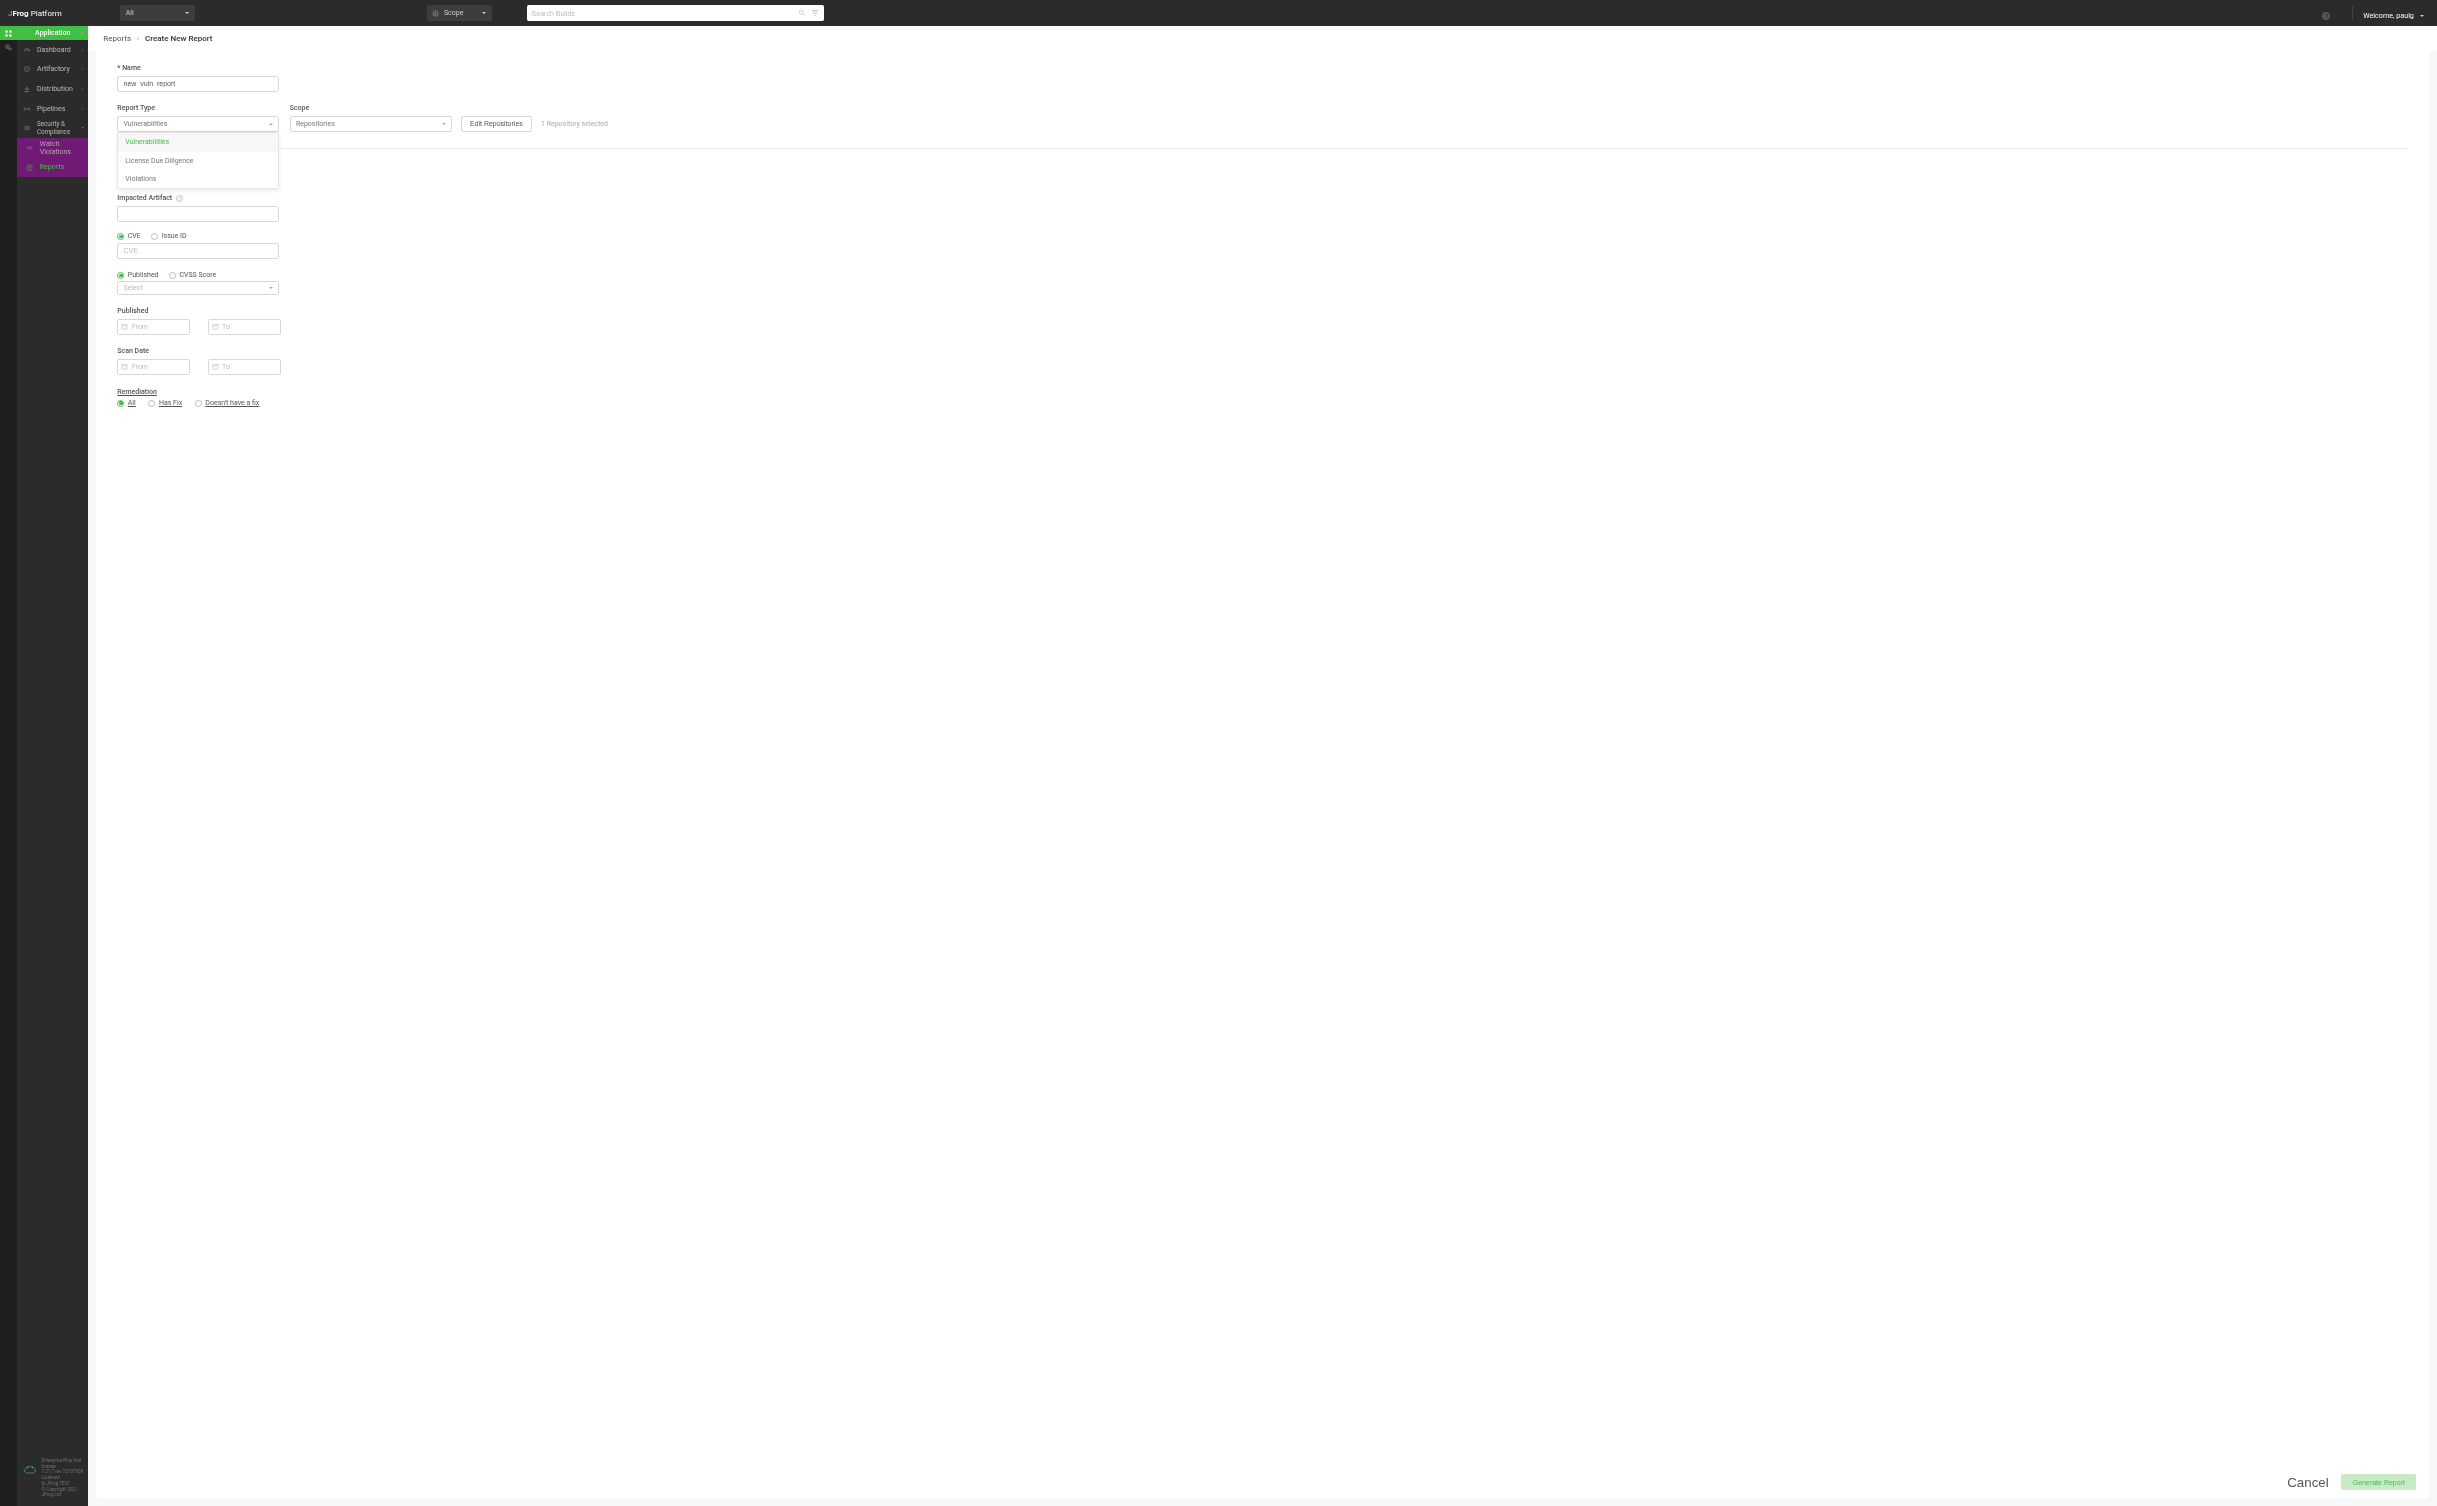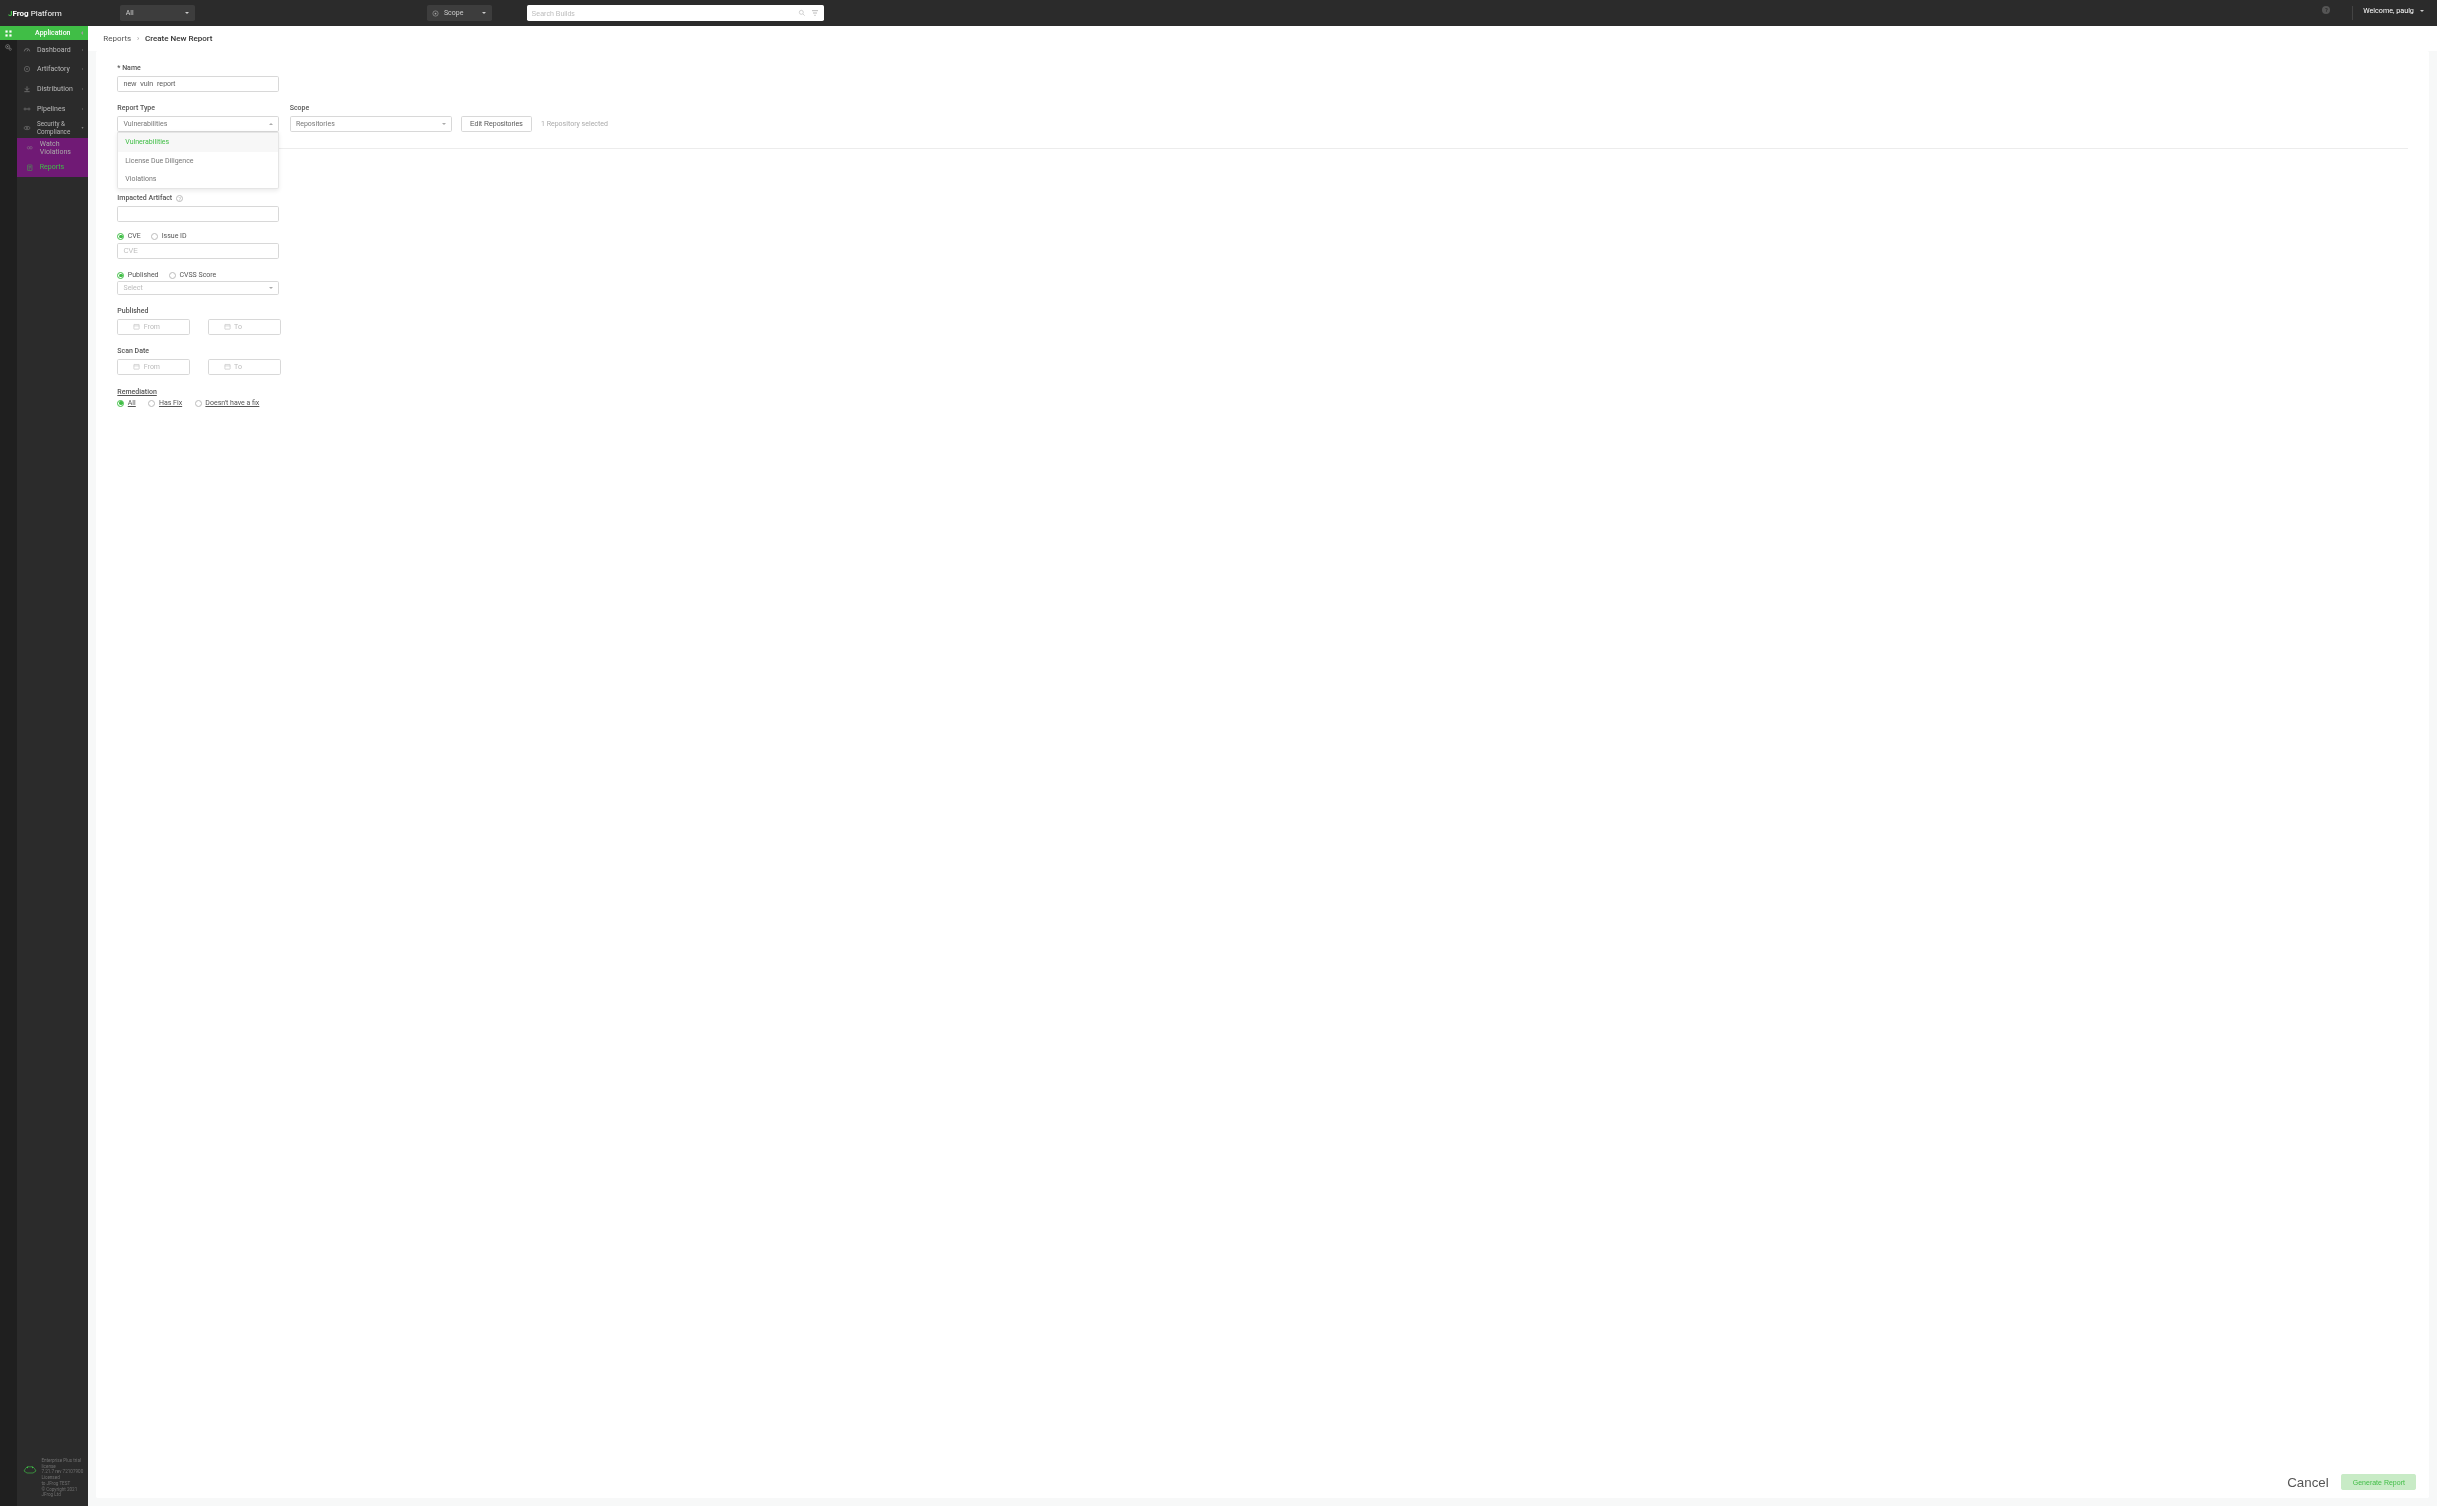--- a/index.html
+++ b/index.html
@@ -15,21 +15,21 @@
     .header-dd { background: #3d3d3d; height: 16px; border-radius: 1.7px; display: flex; align-items: center; padding: 0 5.8px; margin-right: 3.5px; cursor: pointer; }
     .header-dd.all { width: 75px; }
     .header-dd.builds { width: 65px; }
     .header-dd .dd-label { flex: 1; color: #ccc; font-size: 7px; }
     .dd-caret { width: 0; height: 0; border-left: 2.3px solid transparent; border-right: 2.3px solid transparent; border-top: 2.3px solid #ccc; }
     .search-box { flex: 0 0 auto; width: 297px; height: 16px; background: #fff; border-radius: 1.7px; display: flex; align-items: center; padding: 0 4.6px; }
     .search-input-h { flex: 1; border: none; outline: none; font-size: 7px; color: #333; }
     .search-input-h::placeholder { color: #bbb; }
     .search-icon-h { width: 8px; height: 8px; color: #bbb; margin-left: 3.5px; }
     .filter-icon-h { width: 8px; height: 8px; color: #999; margin-left: 5.8px; }
-    .header-right { margin-left: auto; display: flex; align-items: flex-start; padding-right: 12.7px; }
+    .header-right { margin-left: auto; display: flex; align-items: flex-end; padding-right: 12.7px; }
     .help-circle { width:8px; height:8px; border-radius:50%; background:#555; display:flex; align-items:center; justify-content:center; margin-right:11.5px; }
     .divider-v { width: 0.6px; height: 14px; background: #444; margin: 0 10.4px; }
     .welcome { font-size: 7.2px; color: #fff; }
     .welcome .dd-caret { display: inline-block; margin-left: 4.6px; vertical-align: middle; }
 
     
     .shell { display: flex; height: calc(100vh - 26px); min-height: 473px; }
 
     
     .iconbar { width: 17.3px; background: #1f1f1f; display: flex; flex-direction: column; }
@@ -92,21 +92,21 @@
     .divider-h { height:0.6px; background:#ececec; margin: 0 0 10.4px 0; }
 
     .radio-row { display:flex; align-items:center; gap: 12.7px; }
     .radio-row.compact { gap: 10.4px; }
     .radio-ctl { display:flex; align-items:center; gap:3.5px; font-size:7px; color:#555; cursor:pointer; }
     .radio-outer { width:7px; height:7px; border:0.9px solid #40be46; border-radius:50%; display:flex; align-items:center; justify-content:center; }
     .radio-outer.unsel { border-color:#bbb; }
     .radio-inner { width:3.5px; height:3.5px; background:#40be46; border-radius:50%; }
 
     .date-pair { display:flex; gap:17.3px; }
-    .date-input { width:73px; height:16px; border:0.6px solid #d8d8d8; border-radius:1.7px; display:flex; align-items:center; padding:0 15px; }
+    .date-input { width:73px; height:16px; border:0.6px solid #d8d8d8; border-radius:1.7px; display:flex; align-items:center; padding:0 3px; }
     .date-input .cal-icon { width:7px; height:7px; color:#bbb; margin-right:3.5px; }
     .date-input .ph { font-size:7px; color:#bbb; }
 
     .footer-bar { padding: 8px 12.7px; display:flex; justify-content:flex-end; align-items:center; gap:12.7px; border-top:0; }
 
     svg { display:block; }
     .scope-group .select-box { width: 162px; }
 
     .header-gap { width: 164px; }
   </style>

